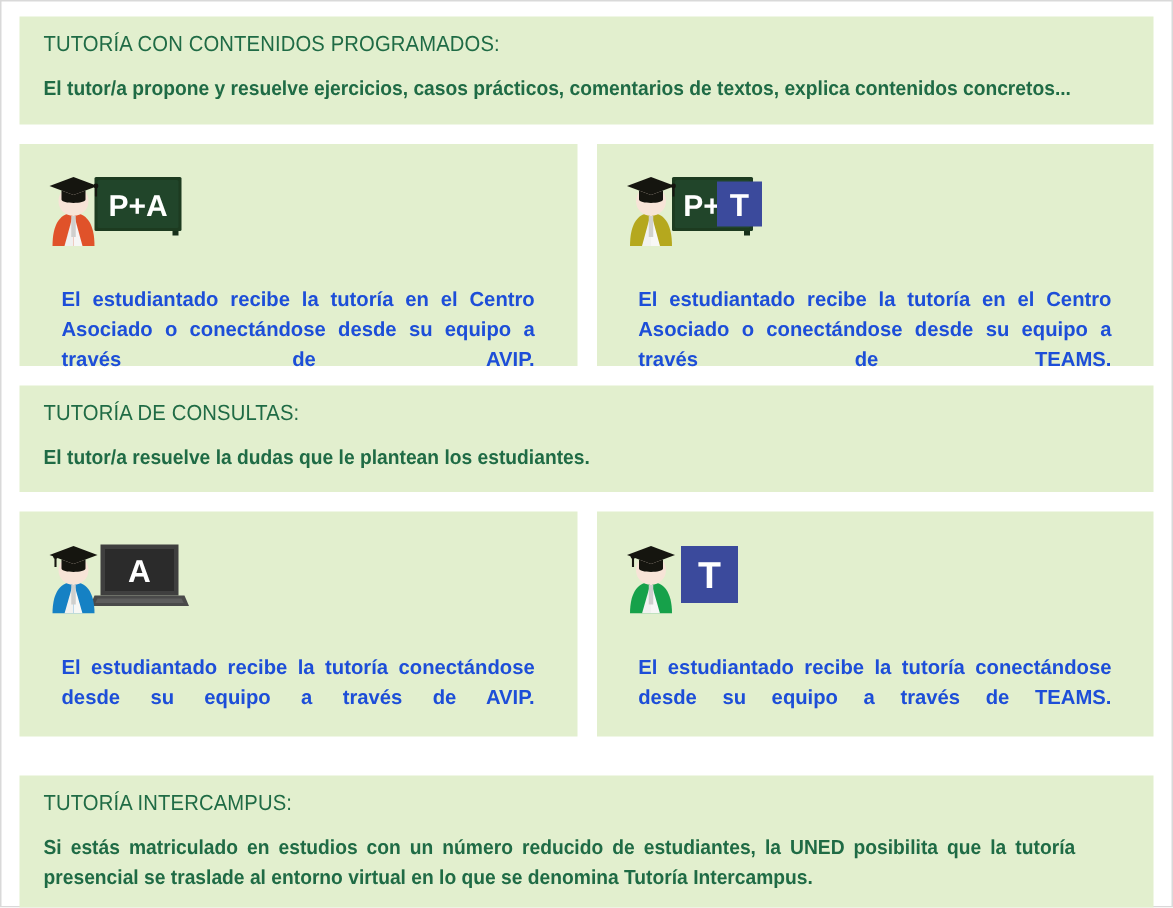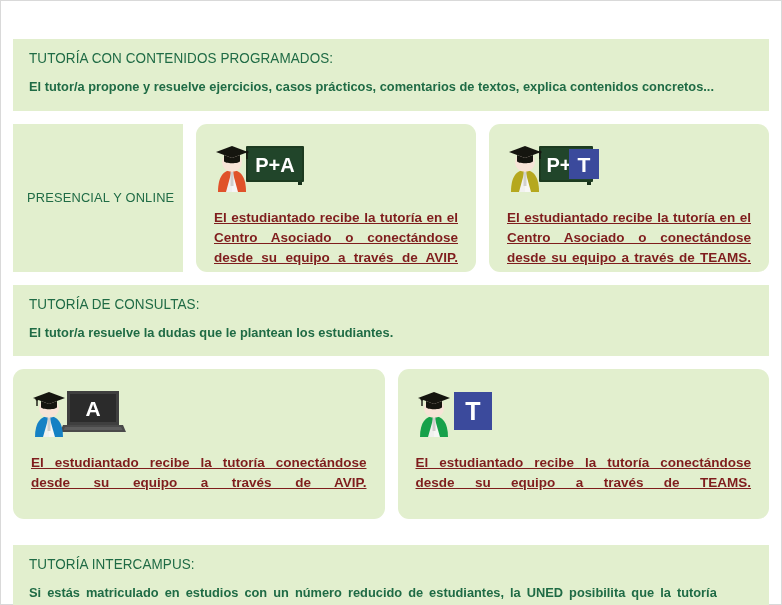--- a/index.html
+++ b/index.html
@@ -13,21 +13,20 @@
     position:relative;
     width:782px;height:605px;
     box-sizing:border-box;
     border:1px solid #d9d9d9;
     background:#ffffff;
     padding:10px 12px 12px 12px;
   }
   .panel{
     background:#e2efce;
     box-sizing:border-box;
-    margin-top:28px;
   }
   
   .banner{
     width:100%;
     padding:11px 16px 14px 16px;
     box-sizing:border-box;
   }
   .banner .b-title{
     color:#1f6b45;
     font-size:14.5px;
@@ -80,37 +79,35 @@
     font-family:"Liberation Sans Narrow","Liberation Sans",sans-serif;
     transform:scaleX(.95);
     transform-origin:left center;
     white-space:nowrap;
   }
   .cell-card{
     flex:1 1 0;
     padding:12px 14px 14px 14px;
     display:flex;
     flex-direction:column;
-    border-radius:11px;
   }
   .icon-wrap{
     height:58px;
     display:flex;
     align-items:flex-end;
     margin-bottom:12px;
   }
   .card-text{
-    color:#7f1d1d;
+    color:#1d4ed8;
     font-size:13.5px;
     font-weight:bold;
     line-height:1.5;
     text-align:justify;
     text-justify:inter-word;
-    margin:4px;
-    text-decoration:underline;
+    margin:14px;
   }
   .card-text:after{content:""; display:inline-block; width:100%;}
 
   .row1 .cell-label{height:148px;}
   .row1 .cell-card{height:148px;}
   .row2 .cell-label{height:150px;}
   .row2 .cell-card{height:150px;}
 
   .banner-bottom{margin-top:26px;}
   .banner-mid{margin-top:13px;}
@@ -125,23 +122,20 @@
 
 <div class="page">
 
   <div class="panel banner wide">
     <p class="b-title">TUTORÍA CON CONTENIDOS PROGRAMADOS:</p>
     <p class="b-text">El tutor/a propone y resuelve ejercicios, casos prácticos, comentarios de textos, explica contenidos concretos...</p>
   </div>
 
   <div class="row row1">
 
-    <div class="cell cell-label">
-      <span>PRESENCIAL Y ONLINE</span>
-    </div>
 
     <div class="cell cell-card">
       <div class="icon-wrap">
         <svg class="fig" width="96" height="56" viewBox="0 0 96 56" aria-hidden="true">
 
           <rect x="36" y="10" width="58" height="36" rx="1" fill="#1d3b20"></rect>
           <rect x="38" y="12" width="54" height="32" rx="1" fill="#21452a"></rect>
           <rect x="88" y="46" width="4" height="3" fill="#17301a"></rect>
           <text x="65" y="36" font-family="'Liberation Sans',sans-serif" font-size="20" font-weight="bold" fill="#ffffff" text-anchor="middle">P+A</text>
 

